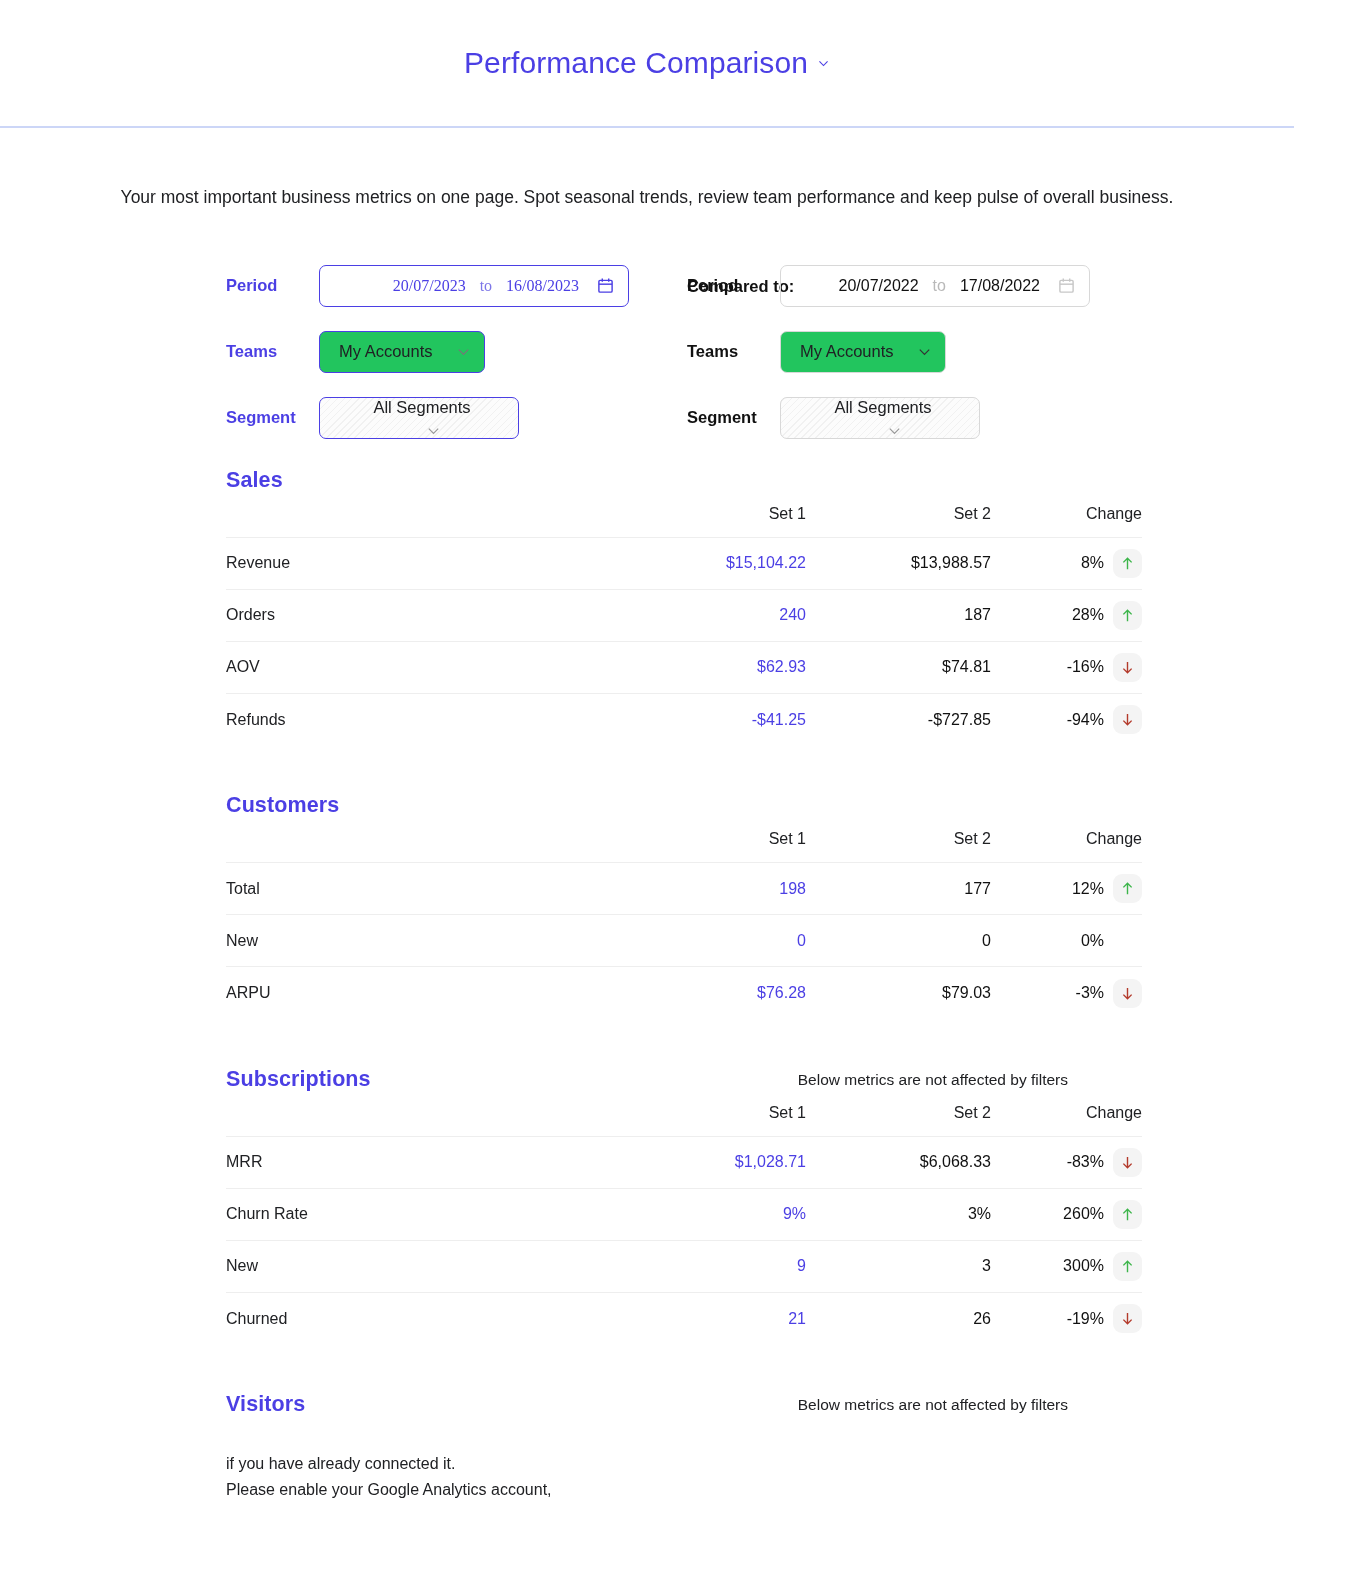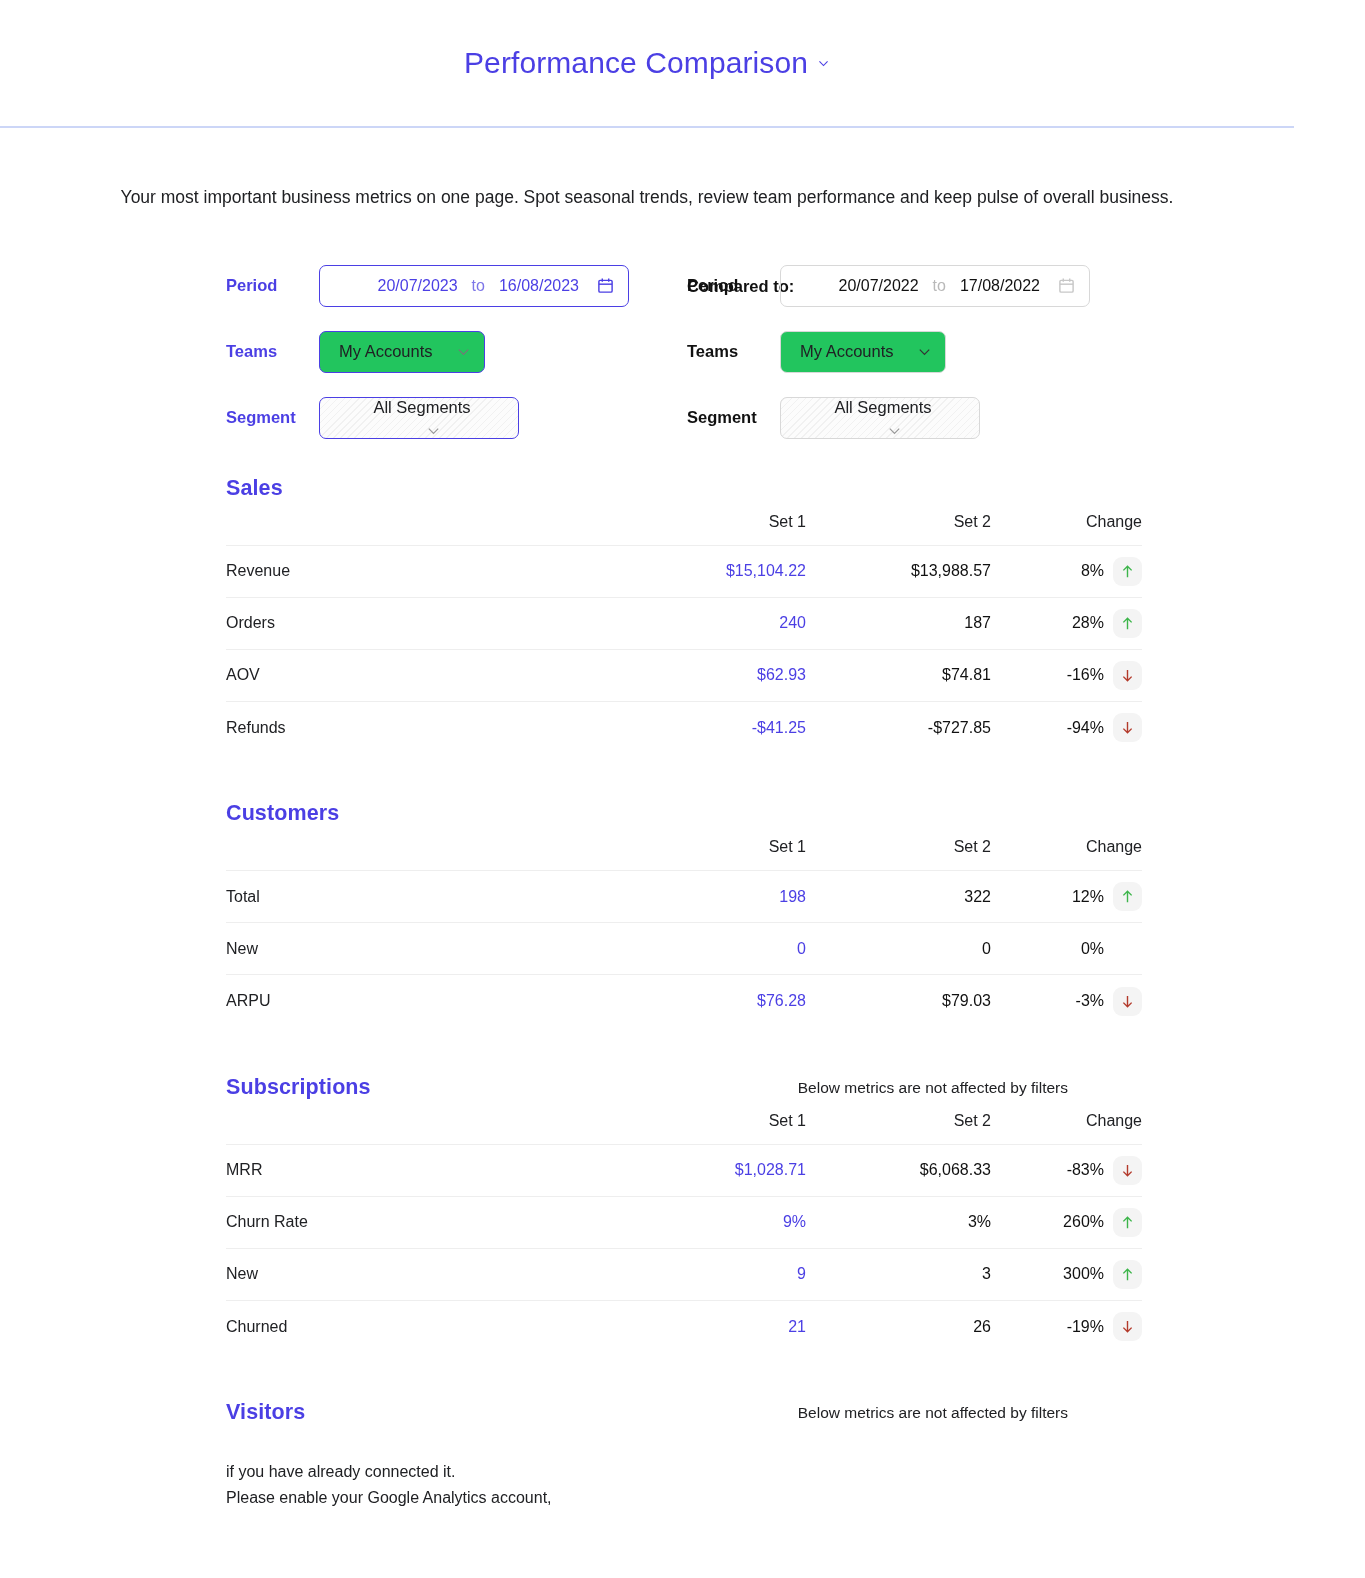--- a/index.html
+++ b/index.html
@@ -97,20 +97,21 @@
     height: 42px;
     padding: 0 14px 0 18px;
     border-radius: 7px;
     font-size: 16px;
     white-space: nowrap;
   }
   .col-left .daterange {
     width: 310px;
     border: 1.6px solid #4b3fe4;
     color: #4b3fe4;
+    font-family: Liberation Serif, serif;
   }
   .col-left .daterange .to { color: #7d76e8; }
   .col-right .daterange {
     width: 310px;
     border: 1.4px solid #d8d8d8;
     color: #111;
   }
   .col-right .daterange .to { color: #b9b9b9; }
   .cal-icon { width: 17px; height: 17px; flex: none; display:block; margin-left: 4px; }
 
@@ -139,21 +140,21 @@
     background-image: repeating-linear-gradient(
        -45deg,
        rgba(0,0,0,0.045) 0px,
        rgba(0,0,0,0.045) 1px,
        rgba(0,0,0,0) 1px,
        rgba(0,0,0,0) 5px);
     flex-direction: column;
   }
 
   
-  .sections { padding: 0 226px 0 226px; margin-top: 8px; }
+  .sections { padding: 0 226px 0 226px; margin-top: 0px; }
   .section { margin-bottom: 48px; }
   .section-head {
     display: flex;
     align-items: flex-end;
     justify-content: space-between;
     padding-bottom: 12px;
   }
   .section-title {
     font-size: 21.5px;
     font-weight: bold;
@@ -414,21 +415,21 @@
                 <th class="c-name"></th>
                 <th class="c-set1">Set 1</th>
                 <th class="c-set2">Set 2</th>
                 <th class="c-change">Change</th>
               </tr>
             </thead>
             <tbody>
               <tr>
                 <td class="c-name">Total</td>
                 <td class="c-set1">198</td>
-                <td class="c-set2">322</td>
+                <td class="c-set2">177</td>
                 <td class="c-change">
                   <div class="change-wrap">
                     <span>12%</span>
                     <span class="arrow-badge">
                       <svg viewBox="0 0 16 16" width="15" height="15" fill="none" stroke="#3cb54a" stroke-width="1.5">
                         <path d="M8 14 V2.4 M3.6 6.8 L8 2.4 L12.4 6.8"></path>
                       </svg>
                     </span>
                   </div>
                 </td>

